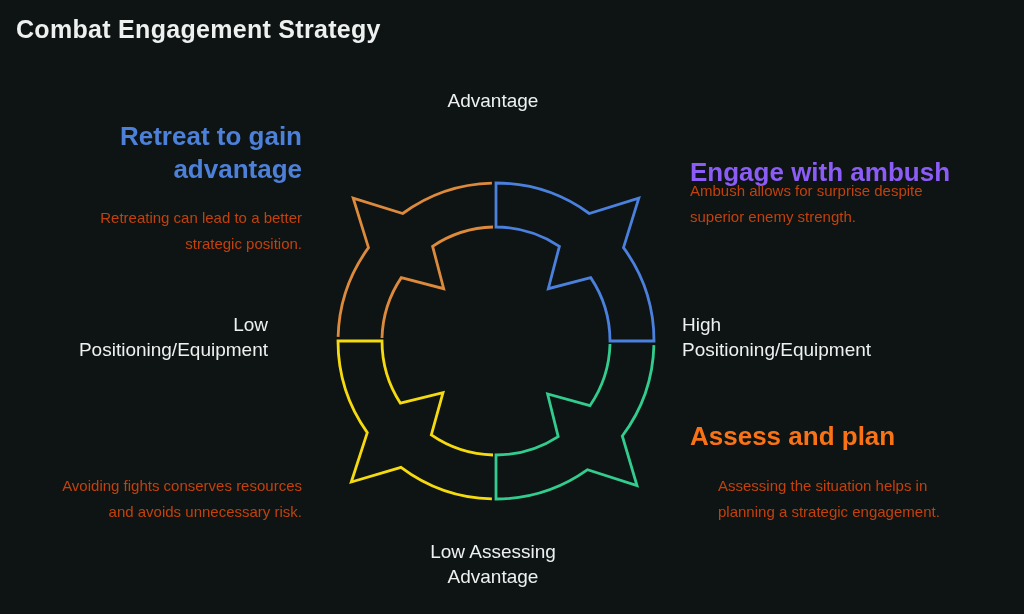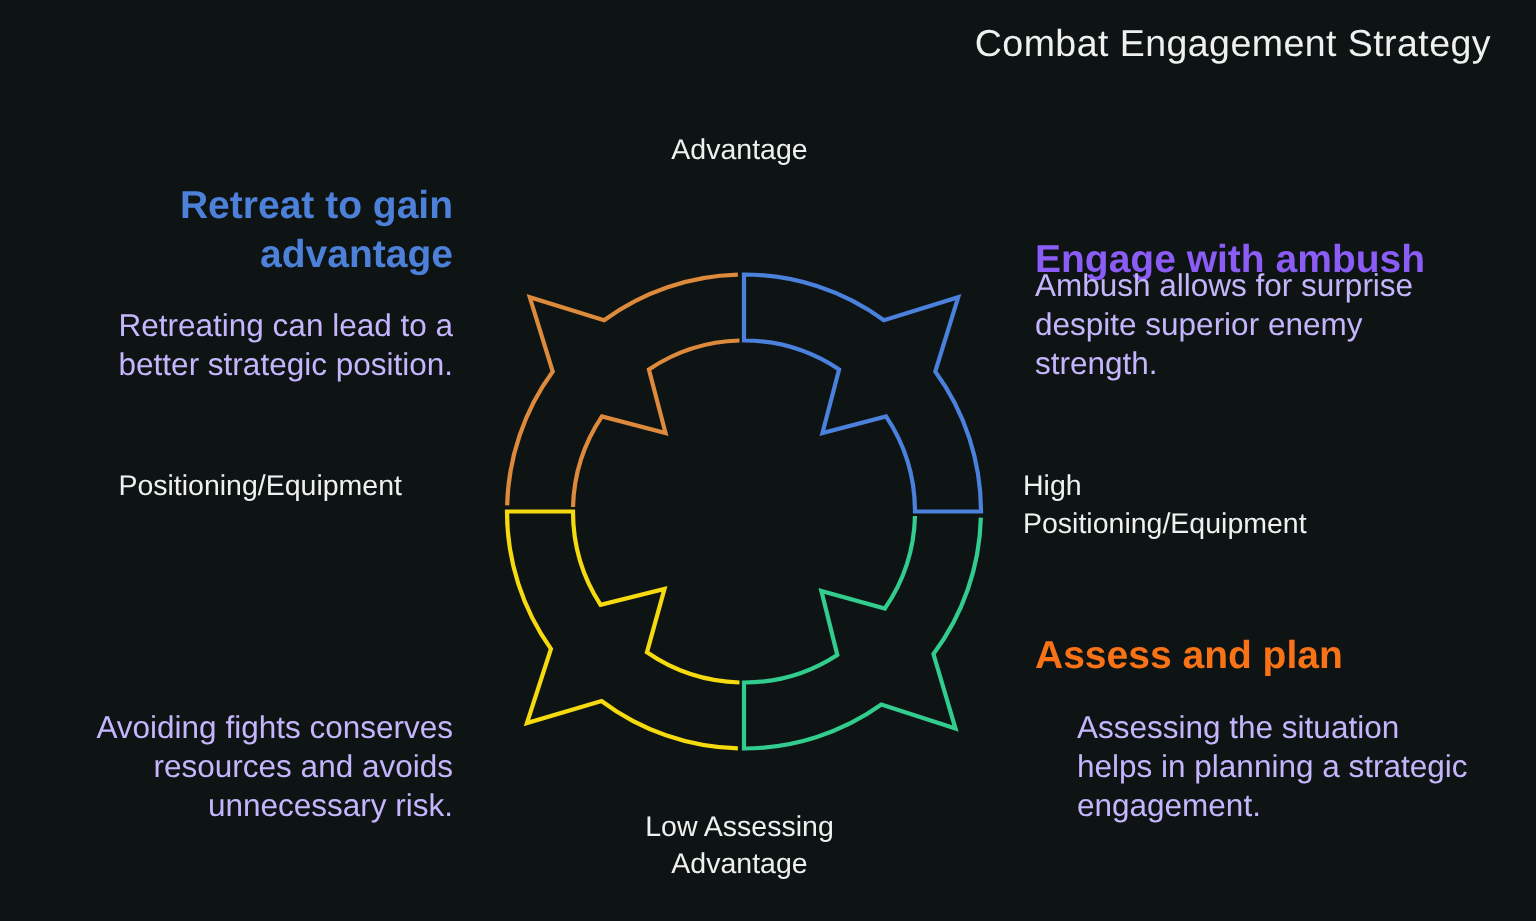--- a/index.html
+++ b/index.html
@@ -5,30 +5,30 @@
   html,body{margin:0;padding:0;}
   .stage{
     position:relative;
     width:1024px;height:614px;
     overflow:hidden;
     font-family:"Liberation Sans", sans-serif;
     background:#0d1413;
   }
   .abs{position:absolute;}
   .title{
-    top:15px;left:0;width:994px;
-    text-align:right;
-    font-size:25px;font-weight:400;
+    top:15px;left:16px;width:994px;
+    text-align:left;
+    font-size:25px;font-weight:700;
     color:#eef1f0;letter-spacing:.3px;
   }
   .q-heading{
     font-size:26px;font-weight:700;line-height:33px;
   }
   .q-body{
-    font-size:21px;line-height:26px;color:#c4b5fd;
+    font-size:15px;line-height:26px;color:#c2410c;
   }
   .axis-label{
     font-size:19px;line-height:25px;color:#eef1f0;
   }
   .ra{text-align:right;}
   .la{text-align:left;}
   .ca{text-align:center;}
   .tl-h{top:120px;left:40px;width:262px;}
   .tl-b{top:205px;left:62px;width:240px;}
   .tr-h{top:120px;left:690px;width:290px;}
@@ -58,20 +58,21 @@
   <div class="abs title" style="color: rgb(238, 241, 240);">Combat Engagement Strategy</div>
 
   <div class="abs axis-label ca ax-top">
     <div>Advantage</div>
   </div>
   <div class="abs axis-label ca ax-bottom">
     <div>Low Assessing</div>
     <div>Advantage</div>
   </div>
   <div class="abs axis-label ra ax-left">
+    <div>Low</div>
     <div>Positioning/Equipment</div>
   </div>
   <div class="abs axis-label la ax-right">
     <div>High</div>
     <div>Positioning/Equipment</div>
   </div>
 
   <div class="abs q-heading ra tl-h" style="color: rgb(77, 128, 217);">Retreat to gain advantage</div>
   <div class="abs q-body ra tl-b">Retreating can lead to a better strategic position.</div>
 

